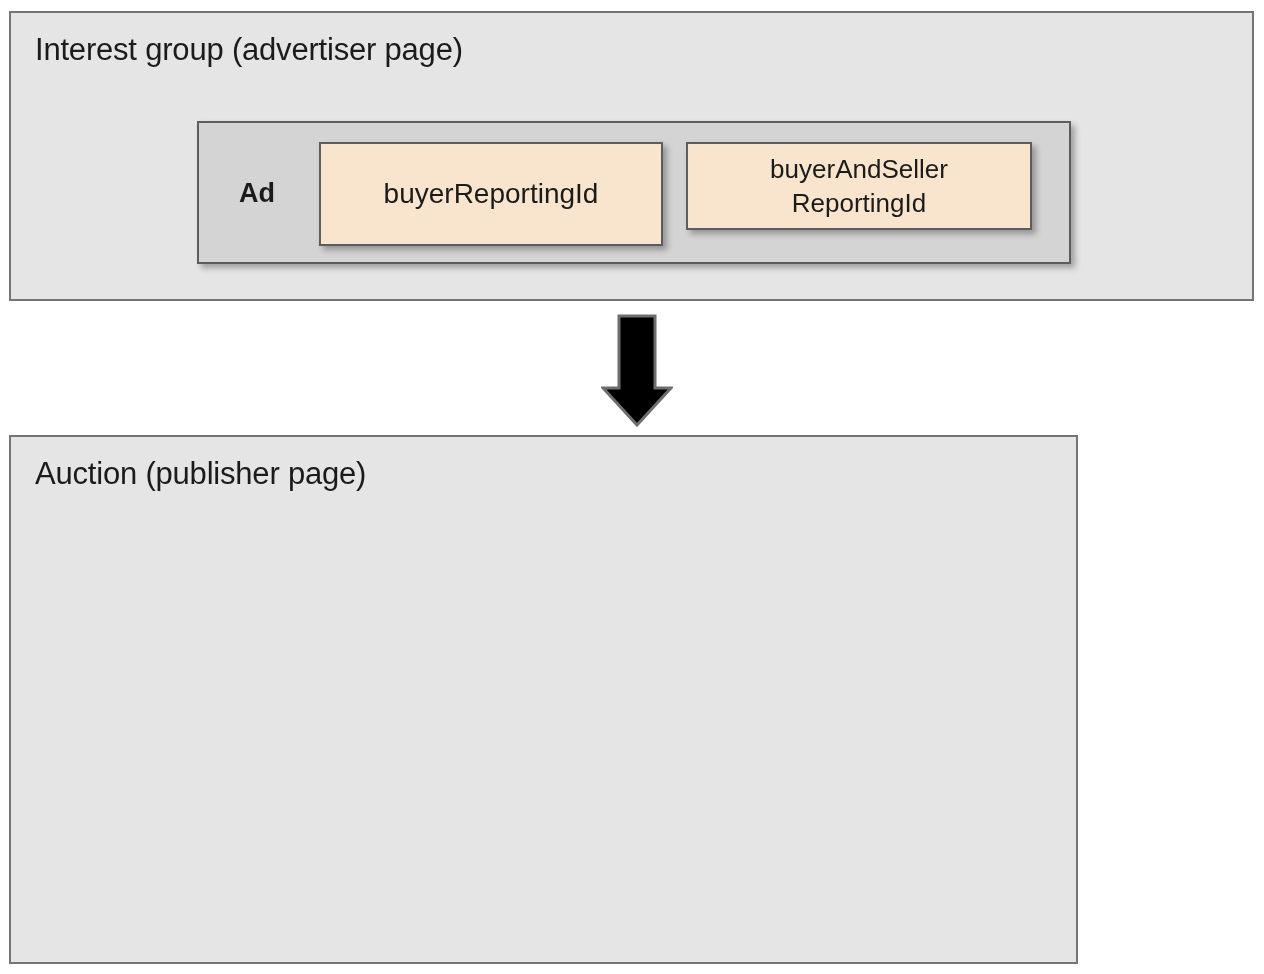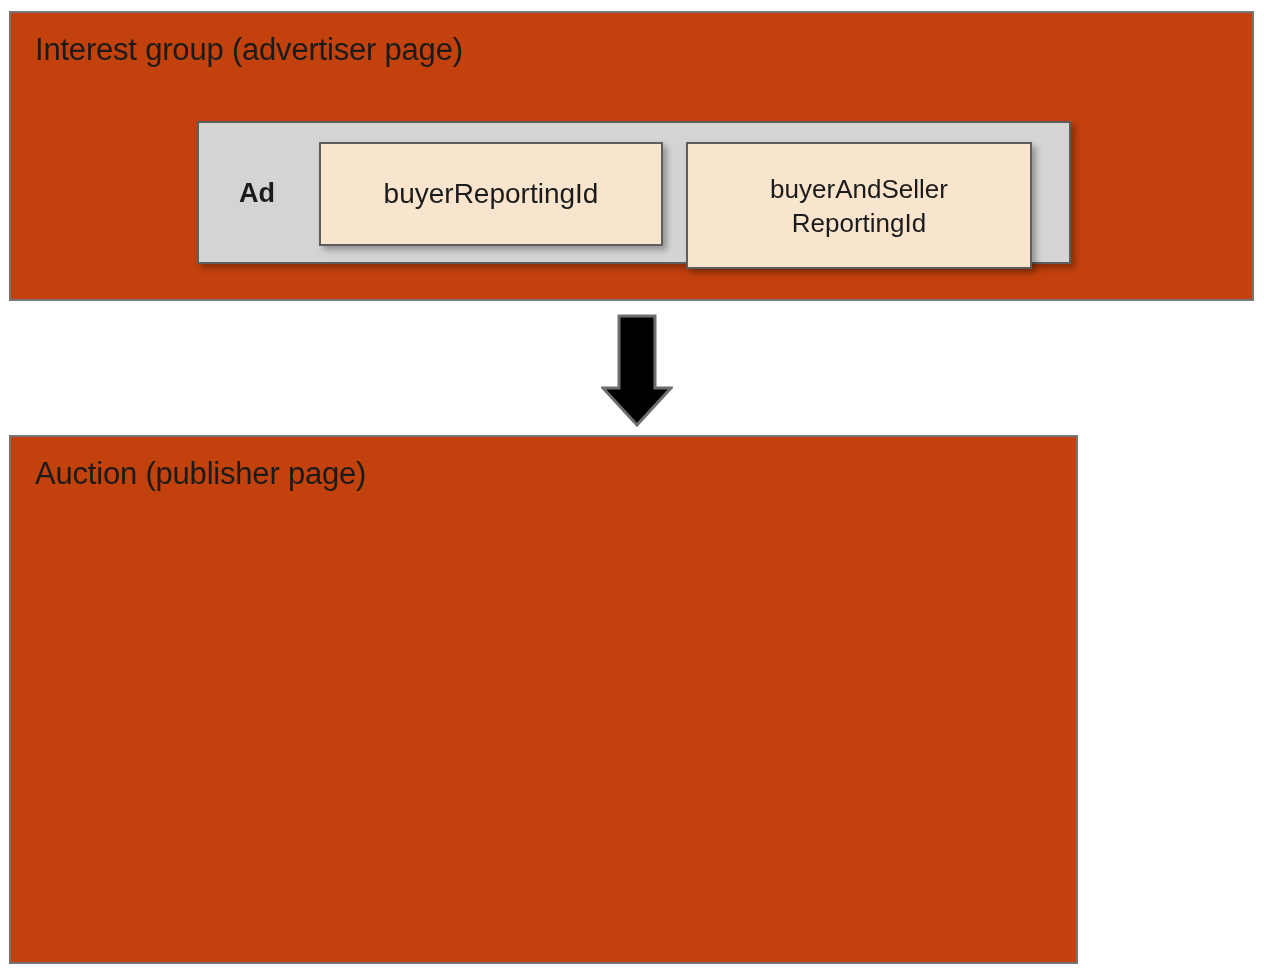--- a/index.html
+++ b/index.html
@@ -15,21 +15,21 @@
     position: relative;
     width: 1264px;
     height: 974px;
     background: #ffffff;
     overflow: hidden;
   }
 
   
   .panel {
     position: absolute;
-    background: #c2410c;
+    background: #e5e5e5;
     border: 2px solid #757575;
     box-sizing: border-box;
   }
   #panel-top    { left: 9px;  top: 11px;  width: 1245px; height: 290px; }
   #panel-bottom { left: 9px;  top: 435px; width: 1069px; height: 529px; }
 
   .panel-title {
     position: absolute;
     left: 24px;
     top: 18px;
@@ -67,21 +67,21 @@
     transform: translateY(-50%);
     font-size: 27px;
     font-weight: bold;
     color: #1b1b1b;
   }
   #ad-chip-1 {
     left: 120px; top: 19px; width: 344px; height: 104px;
     font-size: 28px;
   }
   #ad-chip-2 {
-    left: 487px; top: 19px; width: 346px; height: 127px;
+    left: 487px; top: 19px; width: 346px; height: 88px;
     font-size: 26px;
     line-height: 34px;
   }
   .chip-inner { padding: 0 6px; }
 
   
   #flow-arrow {
     position: absolute;
     left: 601px;
     top: 314px;

